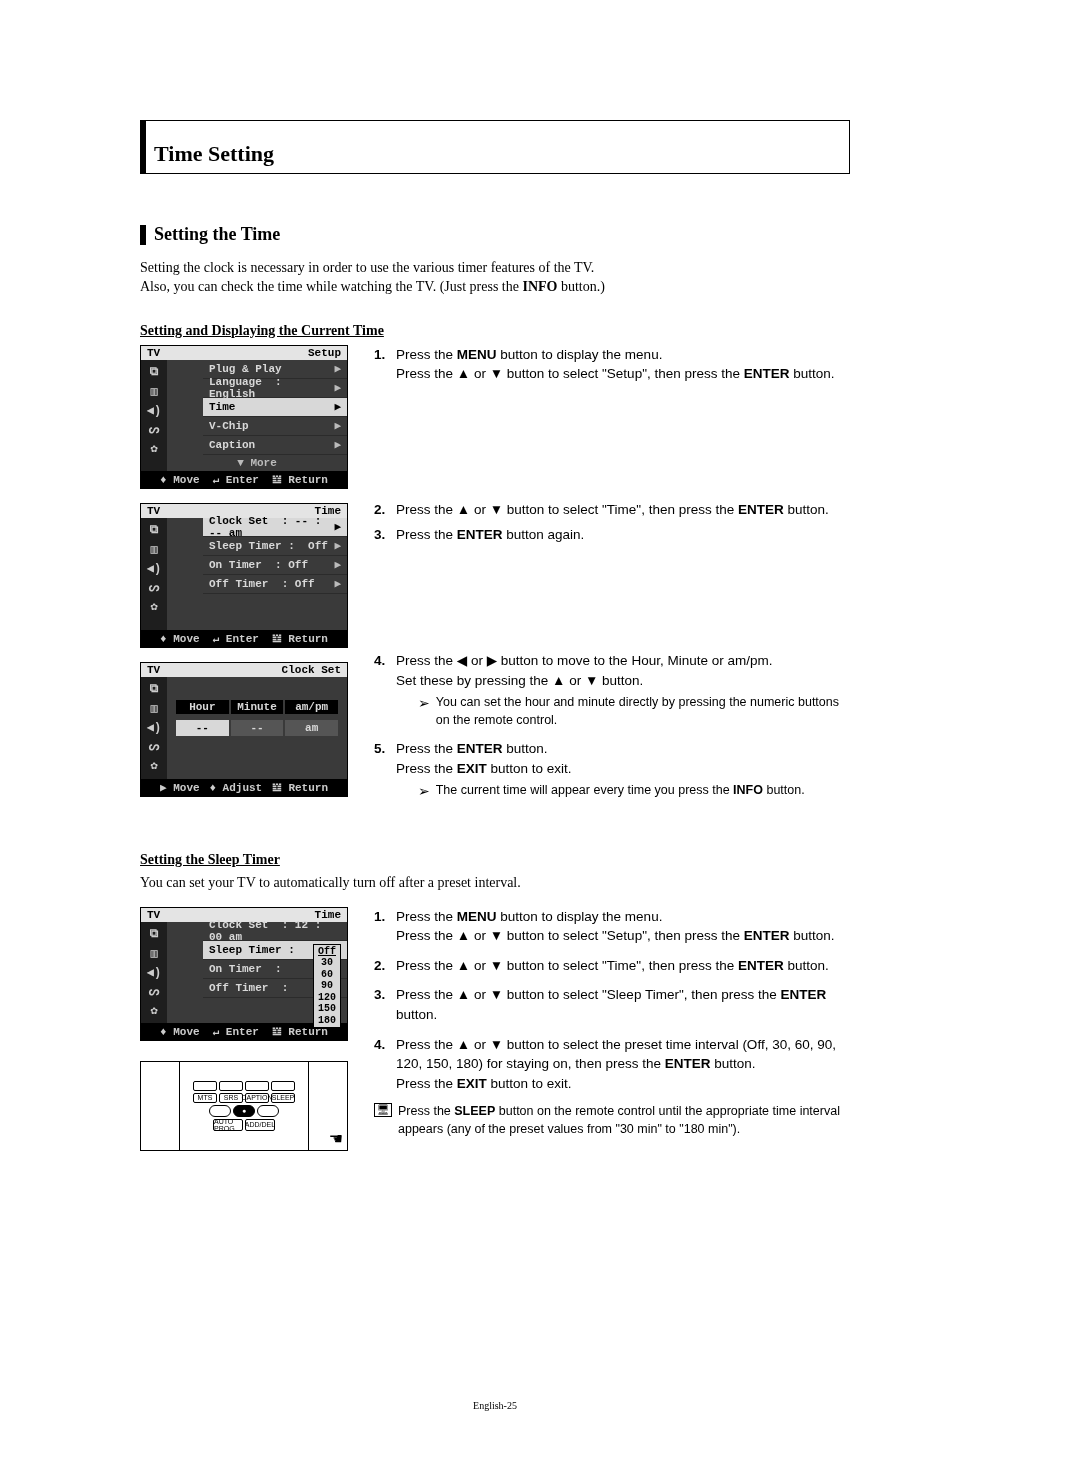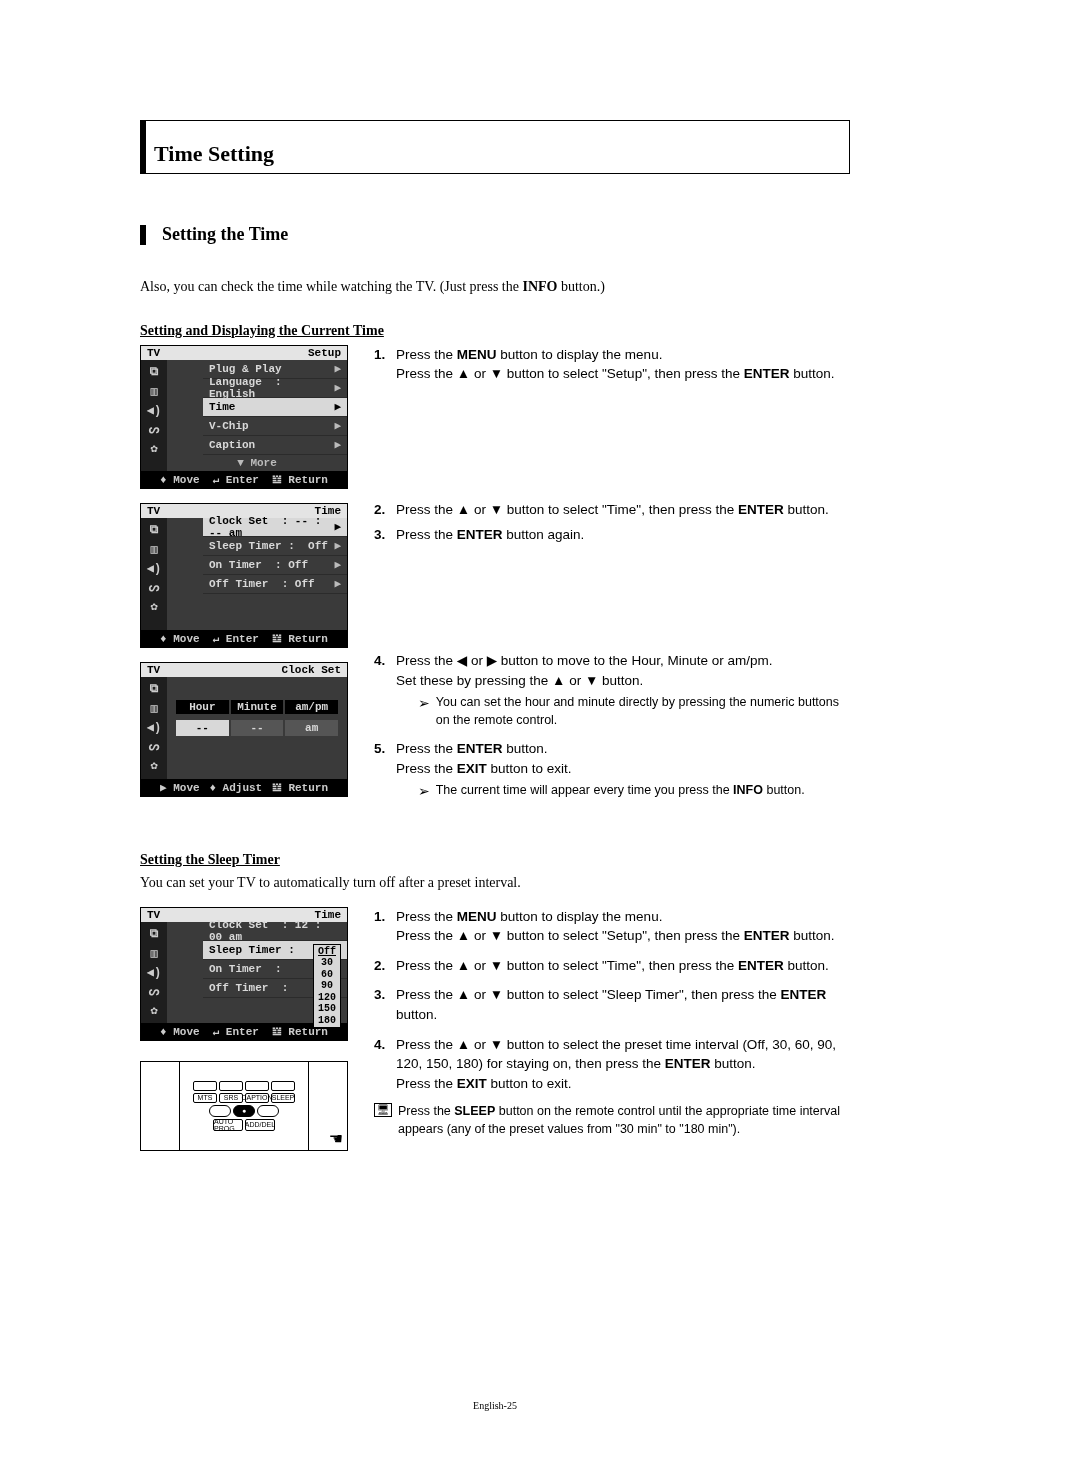--- a/index.html
+++ b/index.html
@@ -34,21 +34,20 @@
     align-items: center;
     margin-bottom: 14px;
   }
   .subtitle .bar {
     width: 6px; height: 20px; background: #000; margin-right: 8px;
   }
   .subtitle h2 {
     font-family: "Times New Roman", serif;
     font-weight: bold;
     font-size: 18px;
-    margin-left: 8px;
   }
   .intro {
     font-family: "Times New Roman", serif;
     font-size: 14px;
     line-height: 1.35;
     margin-bottom: 26px;
   }
   .section-label {
     font-family: "Times New Roman", serif;
     font-weight: bold;
@@ -173,21 +172,21 @@
   <div class="title-box">
     <h1>Time Setting</h1>
   </div>
 
   <div class="subtitle">
     <div class="bar"></div>
     <h2>Setting the Time</h2>
   </div>
 
   <p class="intro">
-    <br>
+    <span>Setting the clock is necessary in order to use the various timer features of the TV.</span><br>
     <span>Also, you can check the time while watching the TV. (Just press the </span><b>INFO</b><span> button.)</span>
   </p>
 
   <div class="section-label">Setting and Displaying the Current Time</div>
 
   <div class="row">
     <div class="left-col">
 
       <div class="osd">
         <div class="osd-head">

